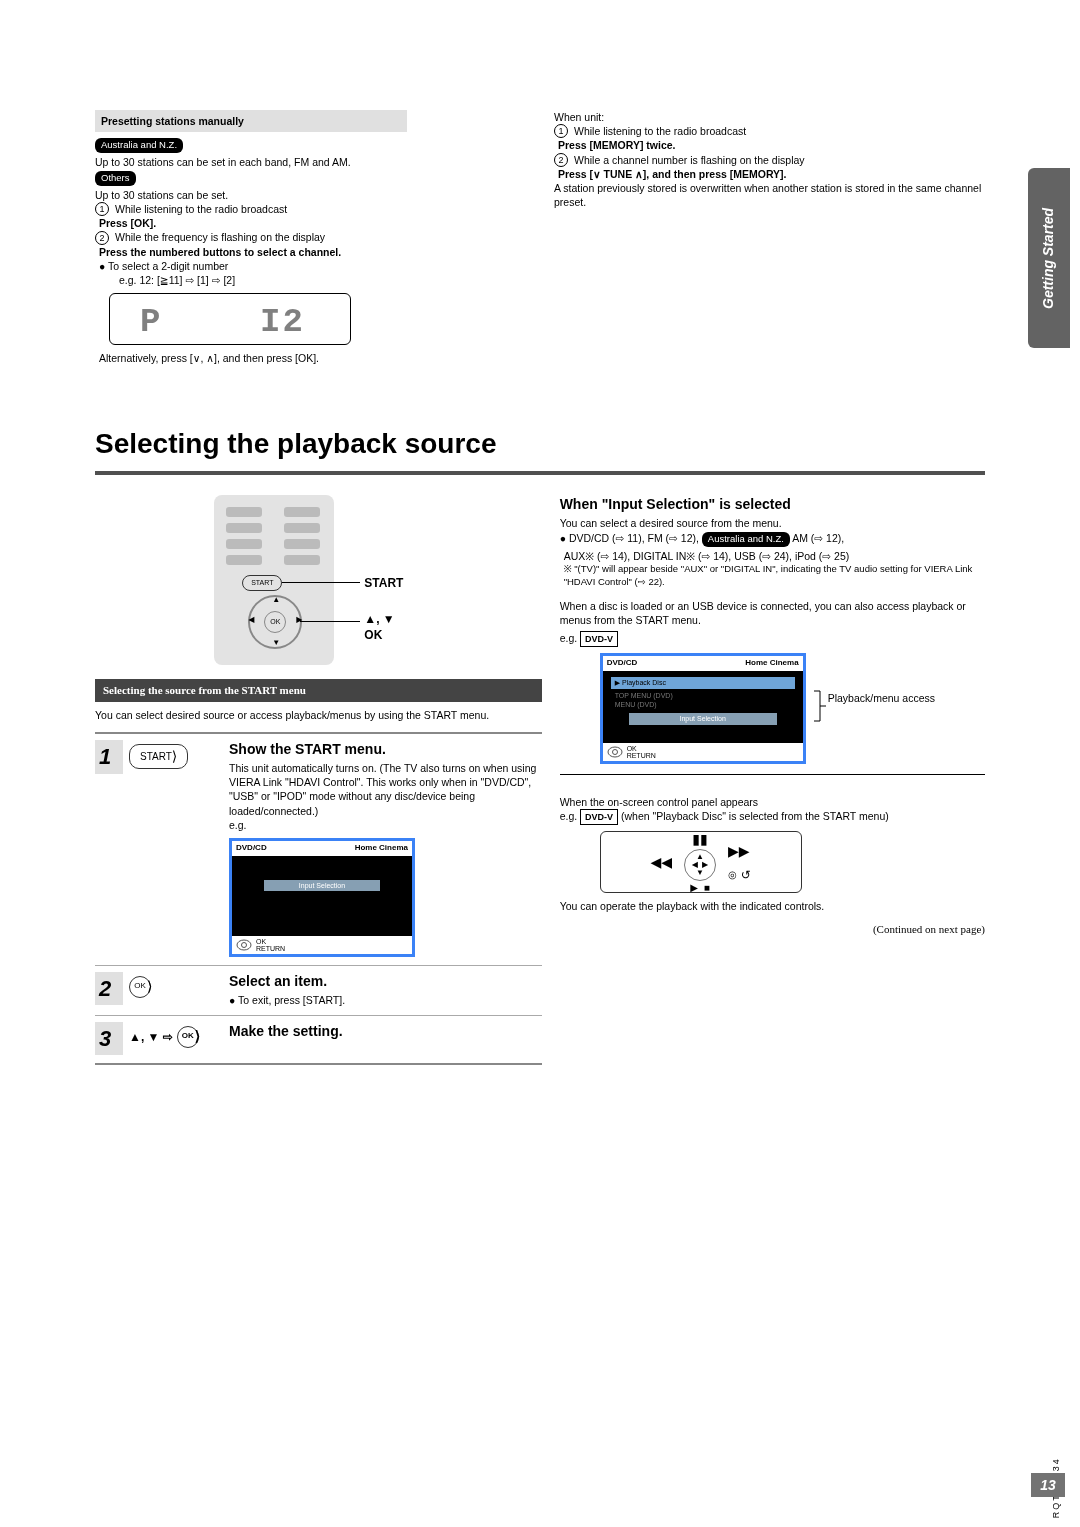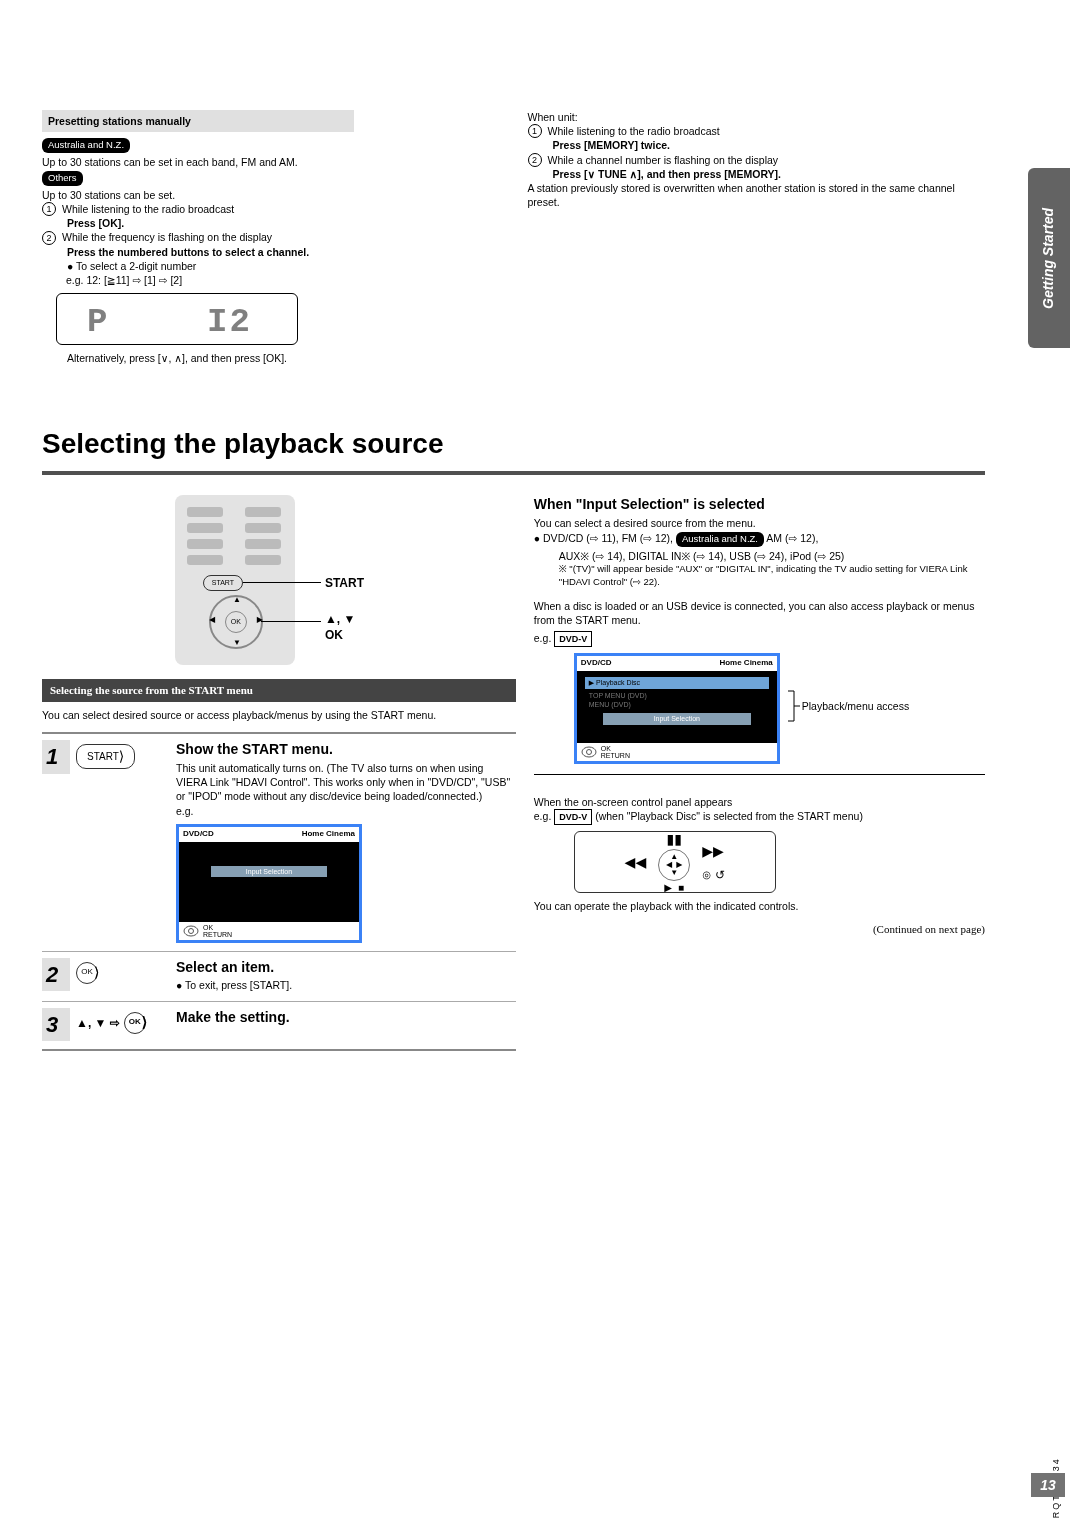--- a/index.html
+++ b/index.html
@@ -1,22 +1,22 @@
 <!DOCTYPE html>
 <html><head>
 <meta charset="utf-8">
 <style>
   body { margin:0; font-family: Arial, Helvetica, sans-serif; background:#ffffff; color:#000; }
-  .page { width:1080px; height:1527px; position:relative; box-sizing:border-box; padding:110px 95px 0 42px; font-size:10.5px; line-height:1.35; }
+  .page { width:1080px; height:1527px; position:relative; box-sizing:border-box; padding:110px 95px 0 95px; font-size:10.5px; line-height:1.35; }
   .two-col { display:flex; gap:28px; }
   .col { flex:1; }
   .col-left .graybar { background:#e0e0e0; padding:4px 6px; font-weight:bold; margin-bottom:4px; width:300px; }
   .pill { display:inline-block; background:#000; color:#fff; border-radius:6px; padding:1px 6px; font-size:9.5px; margin:2px 0; }
   .circled { display:inline-block; border:1px solid #000; border-radius:50%; width:12px; height:12px; line-height:12px; text-align:center; font-size:9px; margin-right:2px; }
-  .indent { margin-left:25px; }
+  .indent { margin-left:4px; }
   .display-box { border:1px solid #000; border-radius:6px; width:240px; height:50px; margin:6px 0 6px 14px; position:relative; }
   .seg { font-family: "Courier New", monospace; font-weight:bold; font-size:34px; letter-spacing:2px; color:#808080; }
   .display-box .seg1 { position:absolute; left:30px; top:6px; }
   .display-box .seg2 { position:absolute; left:150px; top:6px; }
   .heading-main { font-weight:bold; font-size:28px; margin:60px 0 8px 0; font-family: Arial, Helvetica, sans-serif; }
   .rule { height:4px; background:#505050; margin-bottom:20px; }
   .remote-art { position:relative; width:280px; height:170px; margin:0 auto; }
   .remote-body { position:absolute; left:36px; top:0; width:120px; height:170px; background:#e3e3e3; border-radius:8px; }
   .btnrect { position:absolute; background:#bbb; border-radius:3px; width:36px; height:10px; }
   .ring { position:absolute; border:2px solid #888; border-radius:50%; width:50px; height:50px; left:70px; top:100px; }
@@ -240,21 +240,21 @@
           </div>
           <div class="ms-foot">
             <svg width="16" height="12">
                 <ellipse cx="8" cy="6" rx="7" ry="5" fill="none" stroke="#555"></ellipse>
                 <circle cx="8" cy="6" r="2.5" fill="none" stroke="#555"></circle>
               </svg>
             <span class="okret" style="white-space:pre;">OK
 RETURN</span>
           </div>
         </div>
-        <div style="display:flex; align-items:center;">
+        <div style="display:flex; ">
           <svg width="12" height="30">
               <path d="M0 0 h6 v30 h-6 M6 15 h6" stroke="#000" fill="none"></path>
             </svg>
           <span style="margin-left:2px;">Playback/menu access</span>
         </div>
       </div>
 
       <div class="breakline"></div>
 
       <div>When the on-screen control panel appears</div>

